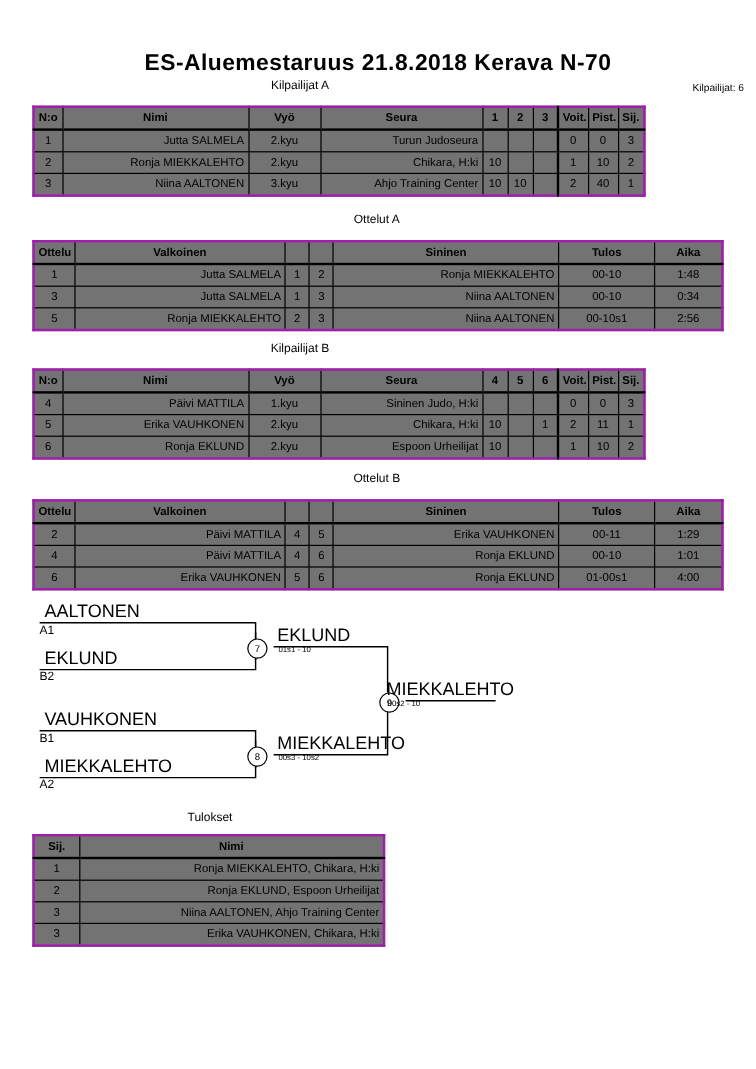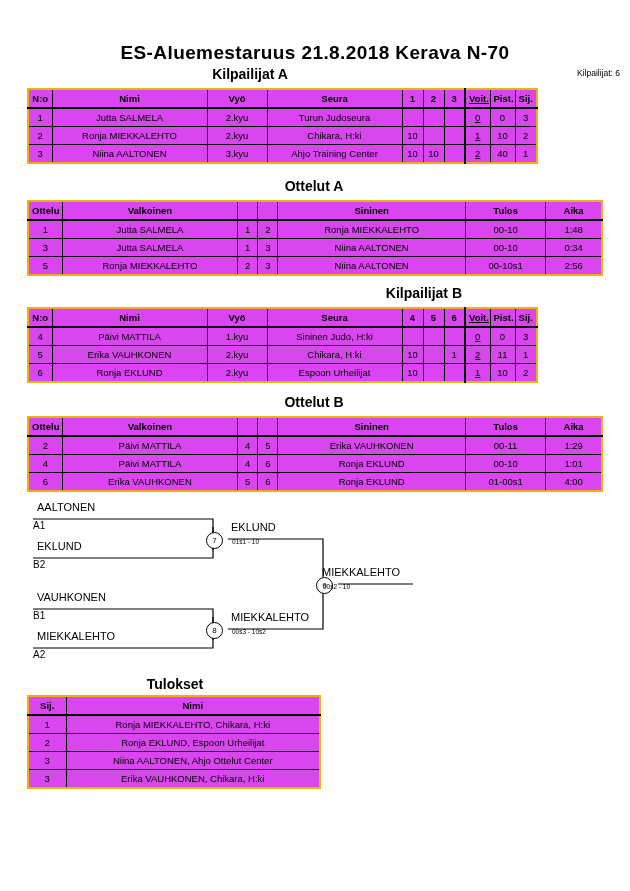--- a/index.html
+++ b/index.html
@@ -29,61 +29,61 @@
   #entrants-count {
     position: absolute;
     right: 10px; top: 68px;
     font-size: 8.5px;
     white-space: nowrap;
   }
 
   
   .section-caption {
     position: absolute;
-    font-size: 14px;
-    font-weight: bold;
+    font-size: 10px;
+    font-weight: normal;
     text-align: center;
     white-space: nowrap;
   }
 
   
   table.grid {
     position: absolute;
     border-collapse: collapse;
     table-layout: fixed;
-    background: #d946ef;
-    border: 2px solid #eab308;
+    background: #737373;
+    border: 2px solid #a21caf;
   }
   table.grid th, table.grid td {
     border: 1px solid #000;
     font-size: 9.5px;
     height: 17px;
     padding: 0 3px;
     overflow: hidden;
     white-space: nowrap;
   }
   table.grid th {
     font-weight: bold;
     text-align: center;
     border-bottom: 2px solid #000;
   }
   .c  { text-align: center; }
-  .l  { text-align: center; }
-  .thick-left { border-left: 2px solid #000 !important; text-decoration: underline; }
+  .l  { text-align: right; }
+  .thick-left { border-left: 2px solid #000 !important; }
 
   
   #bracket {
     position: absolute;
     left: 0; top: 495px;
     width: 630px;
     height: 180px;
   }
   .bk-name {
     position: absolute;
-    font-size: 11px;
+    font-size: 15px;
     white-space: nowrap;
   }
   .bk-seed {
     position: absolute;
     font-size: 10px;
     white-space: nowrap;
   }
   .bk-score {
     position: absolute;
     font-size: 6.5px;
@@ -222,21 +222,21 @@
       <td class="l">Ronja MIEKKALEHTO</td>
       <td class="c">2</td>
       <td class="c">3</td>
       <td class="l">Niina AALTONEN</td>
       <td class="c">00-10s1</td>
       <td class="c">2:56</td>
     </tr>
   </tbody>
 </table>
 
-<div class="section-caption" style="left:12px; top:285px; width:450px;text-align:right;">Kilpailijat B</div>
+<div class="section-caption" style="left:25px; top:285px; width:450px;">Kilpailijat B</div>
 
 <table class="grid" id="tbl-pool-b" style="left:27px; top:307px; width:505px;">
   <colgroup>
     <col style="width:24px">
       <col style="width:155px">
       <col style="width:60px">
       <col style="width:135px">
     <col style="width:21px">
       <col style="width:21px">
       <col style="width:21px">
@@ -411,20 +411,20 @@
     <tr>
       <td class="c">1</td>
       <td class="l">Ronja MIEKKALEHTO, Chikara, H:ki</td>
     </tr>
     <tr>
       <td class="c">2</td>
       <td class="l">Ronja EKLUND, Espoon Urheilijat</td>
     </tr>
     <tr>
       <td class="c">3</td>
-      <td class="l">Niina AALTONEN, Ahjo Ottelut Center</td>
+      <td class="l">Niina AALTONEN, Ahjo Training Center</td>
     </tr>
     <tr>
       <td class="c">3</td>
       <td class="l">Erika VAUHKONEN, Chikara, H:ki</td>
     </tr>
   </tbody>
 </table>
 
 </body></html>

